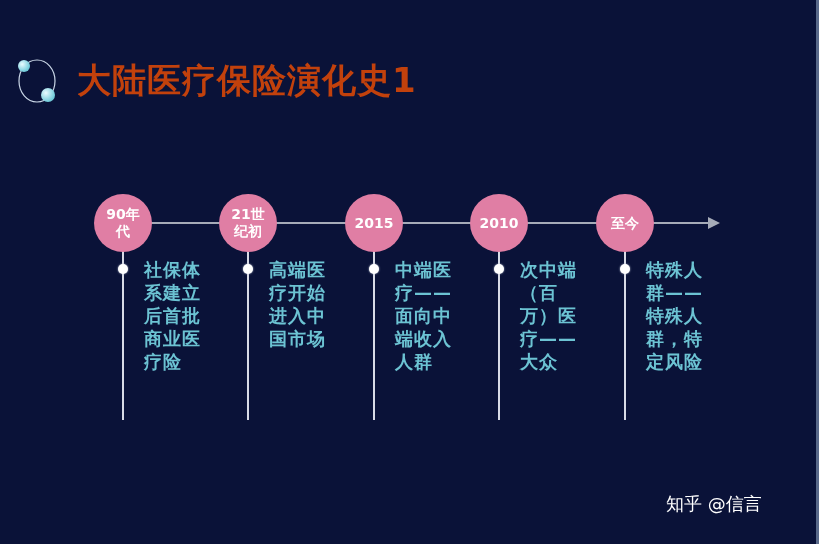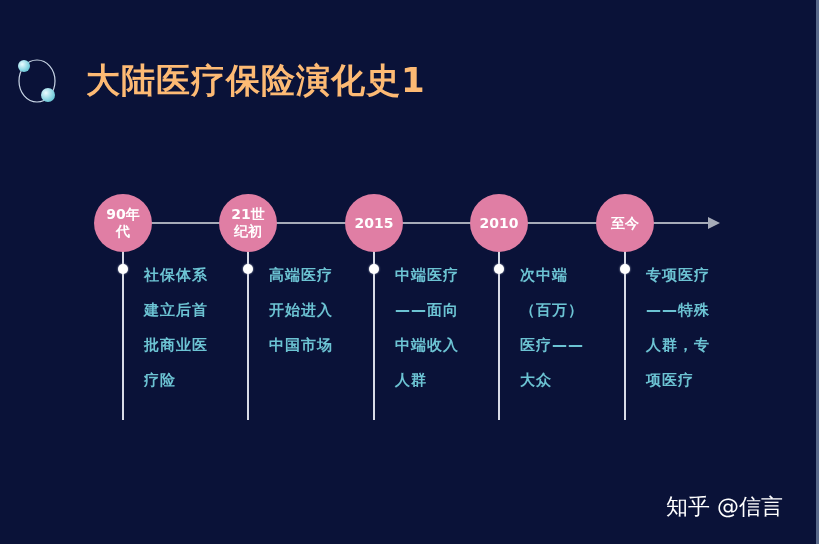--- a/index.html
+++ b/index.html
@@ -10,22 +10,22 @@
       font-family: "DejaVu Sans", "Liberation Sans", sans-serif;
     }
     .edge-strip {
       position: absolute; right: 0; top: 0; width: 3px; height: 544px;
       background: #5a6a8a;
     }
     .title-deco {
       position: absolute; left: 17px; top: 56px; width: 40px; height: 48px;
     }
     .title {
-      position: absolute; left: 86px; top: 56px;
-      font-size: 34px; font-weight: bold; color: #fdba74;
+      position: absolute; left: 77px; top: 56px;
+      font-size: 34px; font-weight: bold; color: #c2410c;
       letter-spacing: 1px; line-height: 48px; white-space: nowrap;
     }
     .axis-line {
       position: absolute; left: 122px; top: 222px; width: 590px; height: 2px;
       background: #a6abb8;
     }
     .axis-arrow {
       position: absolute; left: 708px; top: 217px; width: 0; height: 0;
       border-top: 6px solid transparent; border-bottom: 6px solid transparent;
       border-left: 12px solid #a6abb8;
@@ -43,26 +43,26 @@
       font-size: 14px; line-height: 17px; z-index: 2;
     }
     .circle span { display: block; width: 40px; }
     .dot {
       position: absolute; left: 24px; top: 70px; width: 10px; height: 10px;
       border-radius: 50%; background: #ffffff; z-index: 2;
       box-shadow: 0 0 2px #c0c8d8;
     }
     .desc {
       position: absolute; left: 50px; top: 64px; width: 68px;
-      color: #6cc3d3; font-size: 15px; font-weight: bold;
-      line-height: 35px; letter-spacing: 1px; word-break: break-all;
+      color: #6cc3d3; font-size: 18px; font-weight: bold;
+      line-height: 23px; letter-spacing: 1px; word-break: break-all;
     }
     .watermark {
       position: absolute; left: 666px; top: 492px;
-      color: #ffffff; font-size: 22px; white-space: nowrap;
+      color: #ffffff; font-size: 18px; white-space: nowrap;
     }
   </style>
 </head>
 <body>
 
 <div class="edge-strip"></div>
 
 <svg class="title-deco" viewBox="0 0 40 48">
   <defs>
     <radialGradient id="ball" cx="35%" cy="35%" r="65%">
@@ -115,16 +115,16 @@
   <div class="dot"></div>
   <div class="desc">次中端（百万）医疗——大众</div>
 </div>
 
 <div class="milestone" style="left:596px">
   <div class="vline"></div>
   <div class="circle">
       <span>至今</span>
     </div>
   <div class="dot"></div>
-  <div class="desc">专项医疗——特殊人群，专项医疗</div>
+  <div class="desc">特殊人群——特殊人群，特定风险</div>
 </div>
 
 <div class="watermark">知乎 @信言</div>
 
 </body></html>

